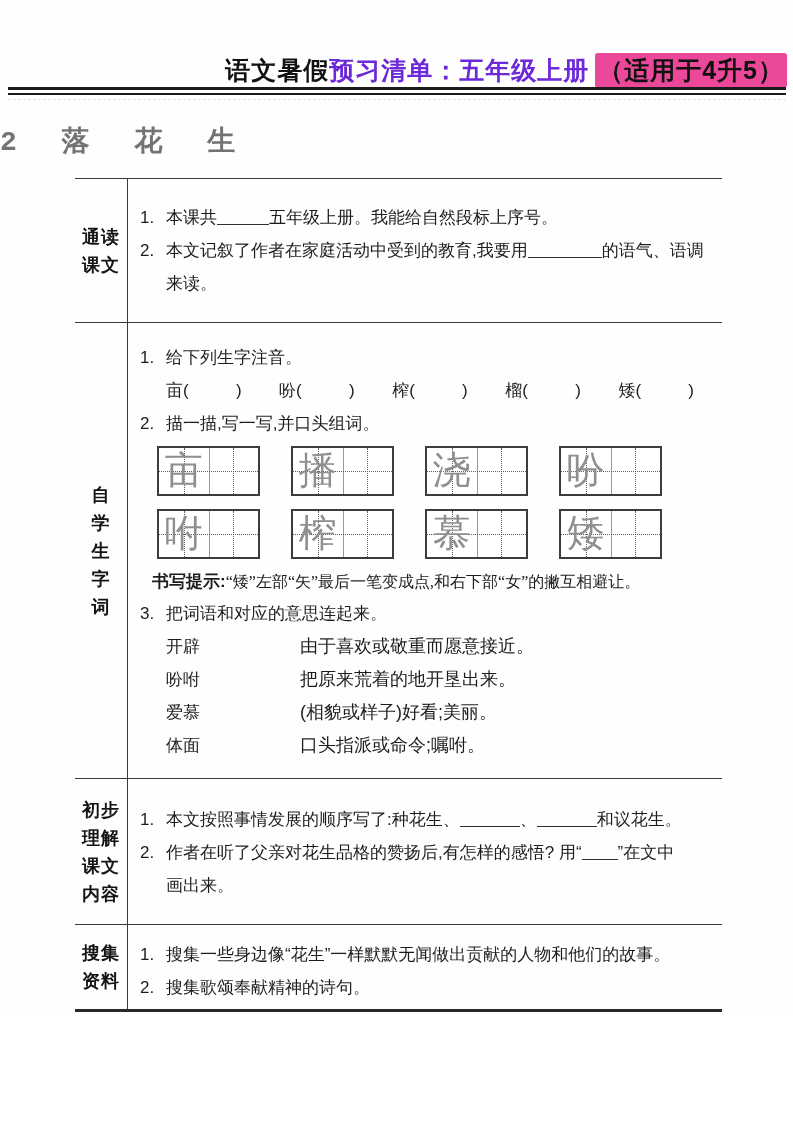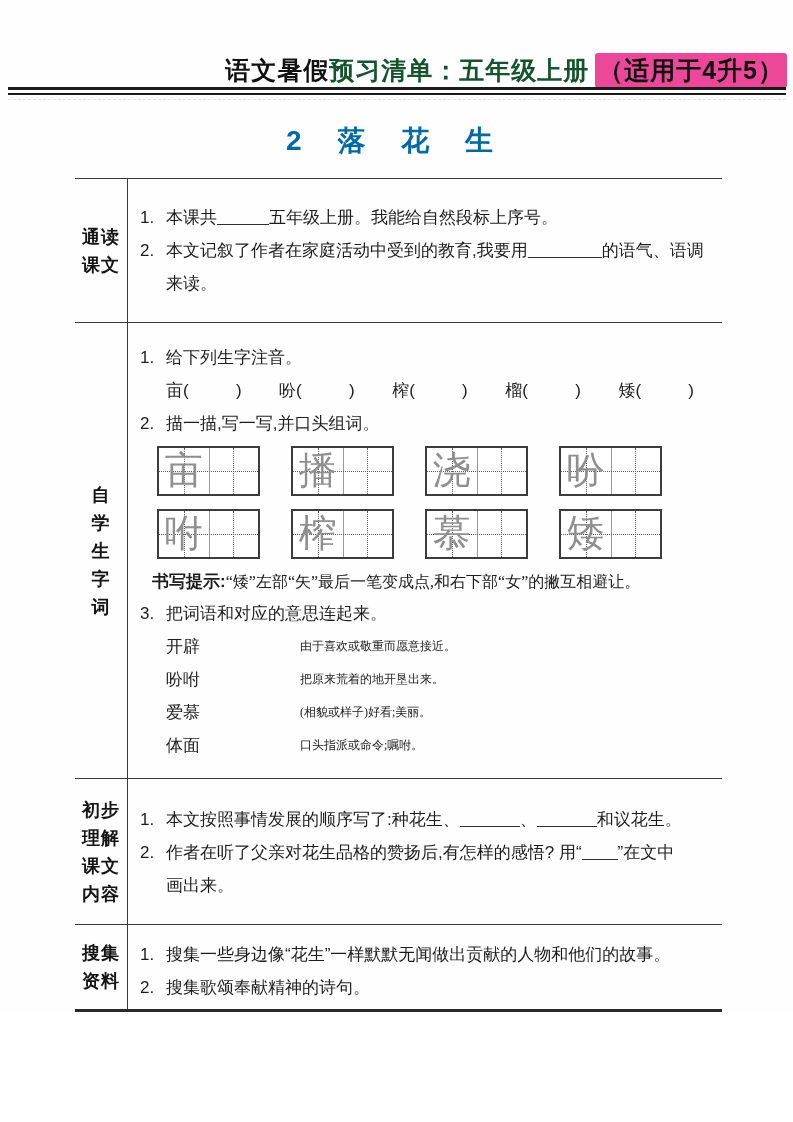--- a/index.html
+++ b/index.html
@@ -14,34 +14,34 @@
   }
 
   
   .header-line {
     position:absolute; top:53px; right:6px;
     display:flex; align-items:center;
     font-size:25px; font-weight:bold; letter-spacing:1px;
     white-space:nowrap;
   }
   .hdr-black { color:#111; }
-  .hdr-red   { color:#14532d; }
+  .hdr-red   { color:#6d28d9; }
   .hdr-badge { color:#111; background:#ec4899; padding:1px 3px; border-radius:3px; margin-left:6px; }
 
   .rule-wrap { position:absolute; top:87px; left:8px; right:7px; }
   .rule-thick { height:3px; background:#1b1b1b; }
   .rule-thin  { height:2px; background:#1b1b1b; margin-top:3px; }
   .rule-dashed{ border-top:1px dashed #e2e2e2; margin-top:4px; }
 
   
   .doc-title {
     position:absolute; top:122px; left:0; width:100%;
-    text-align:center;
-    font-family:Liberation Sans, sans-serif;
-    font-size:28px; font-weight:bold; letter-spacing:14px; color:#0369a1;
+    text-align:left;
+    font-family:Liberation Mono, monospace;
+    font-size:28px; font-weight:bold; letter-spacing:14px; color:#737373;
   }
 
   
   .sheet {
     position:absolute; top:178px; left:75px; width:647px;
     border-top:1px solid #3a3a3a;
     border-bottom:3px solid #2a2a2a;
   }
   .srow { display:flex; }
   .srow + .srow { border-top:1px solid #3a3a3a; }
@@ -99,21 +99,21 @@
   }
 
   
   .tip { margin-left:12px; margin-top:6px; line-height:30px; font-size:16px; }
   .tip-label { font-weight:bold; font-size:17px; }
   .tip-text  { font-family:"Liberation Serif", serif; font-size:16px; }
 
   
   .match-row { display:flex; margin-left:26px; line-height:33px; }
   .match-word { width:134px; flex:none; }
-  .match-def  { font-family:Liberation Serif, serif; font-size:12px; }
+  .match-def  { font-family:Liberation Sans, sans-serif; font-size:18px; }
 
   
   .footer {
     position:absolute; top:1062px; left:4px; width:100%;
     text-align:center;
     font-family:"Liberation Serif", serif;
     font-size:18px; font-weight:bold; color:#141414; letter-spacing:1px;
   }
 </style>
 </head>

